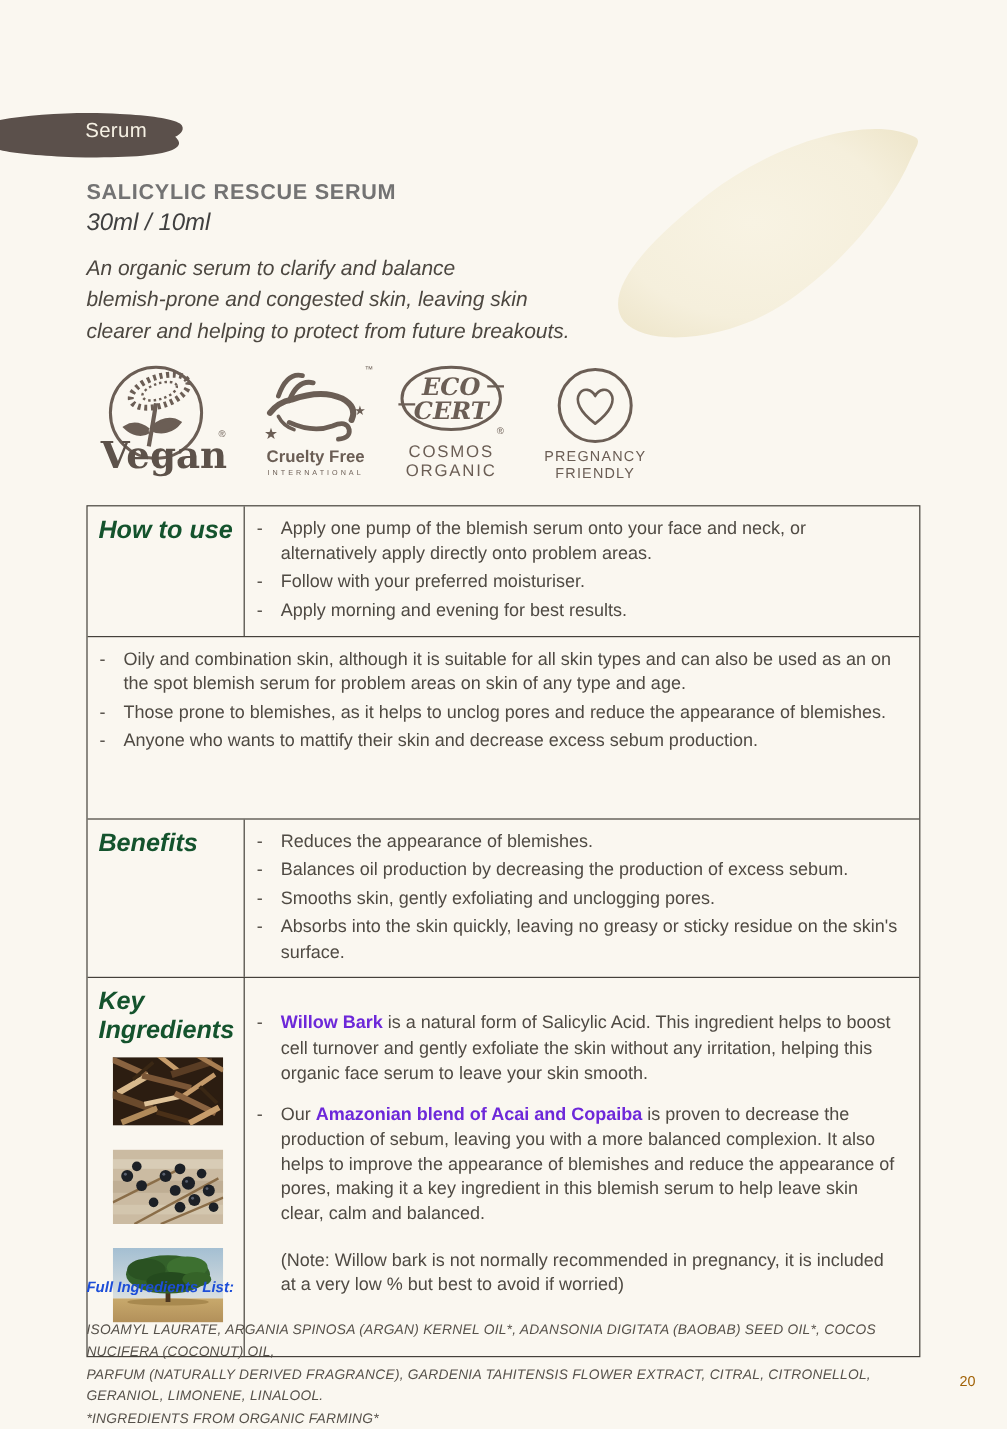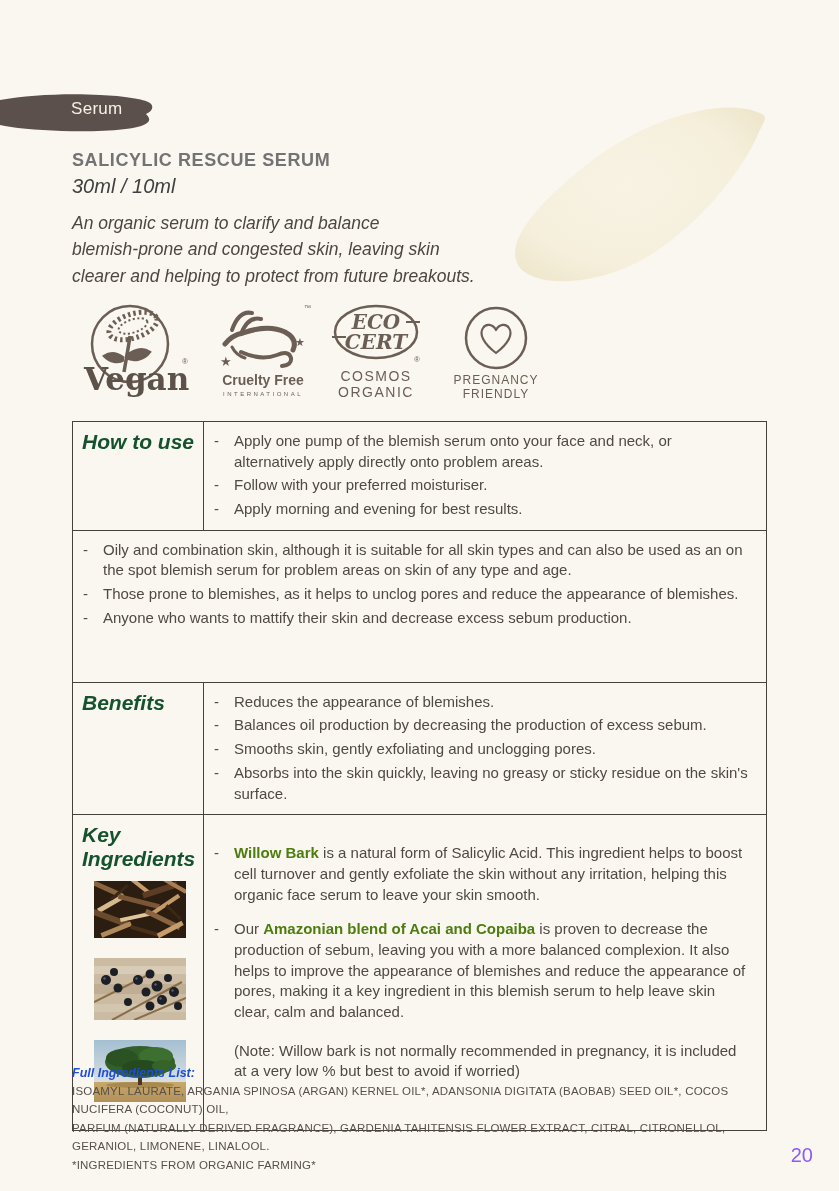--- a/index.html
+++ b/index.html
@@ -39,37 +39,37 @@
   .trow:last-child { border-bottom:none; }
   .label-cell {
     width:131px; flex:0 0 131px; border-right:1px solid #45413b;
     padding:8px 6px 8px 9px;
   }
   .row-label { font-size:21px; font-style:italic; font-weight:600; color:#14532d; }
   .content-cell { flex:1 1 auto; padding:7px 14px 7px 10px; }
   .bullet { display:flex; margin:2px 0 3px 0; }
   .dash { flex:0 0 20px; font-size:15px; line-height:1.38; color:#4f4a43; }
   .btxt { flex:1 1 auto; font-size:15px; line-height:1.38; color:#4f4a43; }
-  .btxt strong { color:#4d7c0f; }
+  .btxt strong { color:#6d28d9; }
   .row-how  { min-height:88px; }
   .row-suit { min-height:152px; }
   .row-ben  { min-height:109px; }
   .row-key  { min-height:287px; }
   .row-key .content-cell { padding-top:26px; }
   .row-key .bullet { margin-bottom:14px; }
   .note { font-size:15px; line-height:1.38; color:#4f4a43; margin:18px 0 0 20px; }
   .ingredient-photos { margin-top:10px; padding-left:12px; }
   .ingredient-photos svg { display:block; margin-bottom:20px; }
   
   .full-ingredients { position:absolute; left:72px; top:1066px; width:706px; }
   .fi-label { font-size:12.5px; font-weight:700; font-style:italic; color:#1d4ed8; }
-  .fi-text  { font-size:11.5px; color:#56514a; line-height:1.6;
-              margin-top:2px; white-space:pre-line; letter-spacing:.2px; }
-  
-  .page-number { position:absolute; right:26px; top:1144px; font-size:20px; color:#8b5cf6; }
+  .fi-text  { font-size:11.5px; font-style:italic; color:#56514a; line-height:1.6;
+              margin-top:20px; white-space:pre-line; letter-spacing:.2px; }
+  
+  .page-number { position:absolute; right:26px; top:1144px; font-size:12px; color:#a16207; }
 </style>
 </head>
 <body>
 
 <div class="smear">
   <svg width="300" height="205" viewBox="0 0 300 205">
     <defs>
       <radialGradient id="smearGrad" cx="45%" cy="45%" r="65%">
         <stop offset="0%" stop-color="#f8f3e3"></stop>
         <stop offset="70%" stop-color="#f5efdc"></stop>

